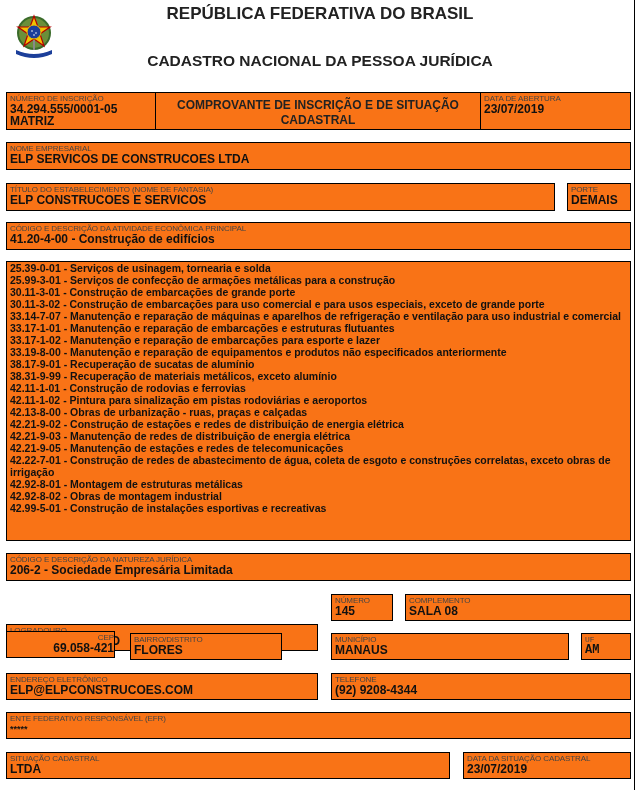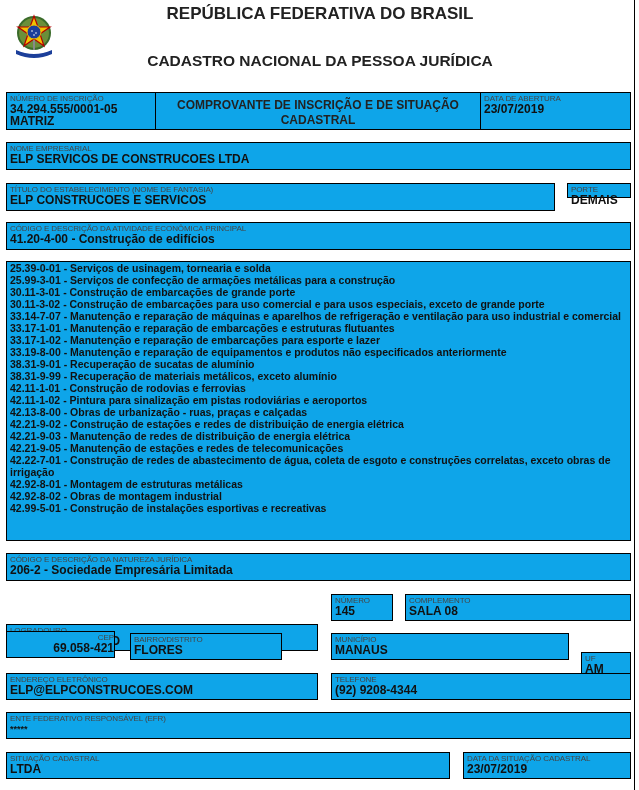--- a/index.html
+++ b/index.html
@@ -1,19 +1,19 @@
 <!DOCTYPE html>
 <html><head>
 <meta charset="utf-8">
 <style>
   html, body { margin:0; padding:0; background:#ffffff; }
   body { width:639px; height:790px; position:relative; overflow:hidden; font-family:"Liberation Sans", sans-serif; color:#111; }
   .frame-right { position:absolute; left:634px; top:0; width:1px; height:790px; background:#000; }
   .abs { position:absolute; }
-  .box { position:absolute; border:1px solid #000; box-sizing:border-box; background:#0ea5e9; }
+  .box { position:absolute; border:1px solid #000; box-sizing:border-box; background:#f97316; }
   .lbl { font-size:8px; color:#444; text-transform:uppercase; line-height:9px; padding:1px 0 0 3px; white-space:nowrap; letter-spacing:-0.1px; }
   .val { font-size:12px; font-weight:bold; line-height:12px; padding:0 0 0 3px; color:#111; white-space:nowrap; }
   .val.small { font-size:9px; }
   .title1 { left:110px; top:4px; width:420px; text-align:center; font-size:17px; font-weight:bold; letter-spacing:0px; color:#222; }
   .title2 { left:110px; top:52px; width:420px; text-align:center; font-size:15.5px; font-weight:bold; color:#222; }
   .comprovante { font-size:12px; font-weight:bold; text-align:center; line-height:15px; padding-top:5px; color:#222; }
   .sec-list { padding:0 0 0 3px; }
   .sec-item { font-size:10.5px; font-weight:bold; line-height:12px; color:#111; }
   .emblem { left:8px; top:10px; width:52px; height:52px; }
 </style>
@@ -53,41 +53,41 @@
 
 <div class="box" style="left:6px;top:142px;width:625px;height:28px;">
   <div class="lbl">NOME EMPRESARIAL</div>
   <div class="val">ELP SERVICOS DE CONSTRUCOES LTDA</div>
 </div>
 
 <div class="box" style="left:6px;top:183px;width:549px;height:28px;">
   <div class="lbl">TÍTULO DO ESTABELECIMENTO (NOME DE FANTASIA)</div>
   <div class="val">ELP CONSTRUCOES E SERVICOS</div>
 </div>
-<div class="box" style="left:567px;top:183px;width:64px;height:15px;">
+<div class="box" style="left:567px;top:183px;width:64px;height:28px;">
   <div class="lbl">PORTE</div>
   <div class="val">DEMAIS</div>
 </div>
 
 <div class="box" style="left:6px;top:222px;width:625px;height:28px;">
   <div class="lbl">CÓDIGO E DESCRIÇÃO DA ATIVIDADE ECONÔMICA PRINCIPAL</div>
   <div class="val">41.20-4-00 - Construção de edifícios</div>
 </div>
 
 <div class="box" style="left:6px;top:261px;width:625px;height:280px;">
   <div class="sec-list">
     <div class="sec-item">25.39-0-01 - Serviços de usinagem, tornearia e solda</div>
     <div class="sec-item">25.99-3-01 - Serviços de confecção de armações metálicas para a construção</div>
     <div class="sec-item">30.11-3-01 - Construção de embarcações de grande porte</div>
     <div class="sec-item">30.11-3-02 - Construção de embarcações para uso comercial e para usos especiais, exceto de grande porte</div>
     <div class="sec-item">33.14-7-07 - Manutenção e reparação de máquinas e aparelhos de refrigeração e ventilação para uso industrial e comercial</div>
     <div class="sec-item">33.17-1-01 - Manutenção e reparação de embarcações e estruturas flutuantes</div>
     <div class="sec-item">33.17-1-02 - Manutenção e reparação de embarcações para esporte e lazer</div>
     <div class="sec-item">33.19-8-00 - Manutenção e reparação de equipamentos e produtos não especificados anteriormente</div>
-    <div class="sec-item">38.31-9-01 - Recuperação de sucatas de alumínio</div>
+    <div class="sec-item">38.17-9-01 - Recuperação de sucatas de alumínio</div>
     <div class="sec-item">38.31-9-99 - Recuperação de materiais metálicos, exceto alumínio</div>
     <div class="sec-item">42.11-1-01 - Construção de rodovias e ferrovias</div>
     <div class="sec-item">42.11-1-02 - Pintura para sinalização em pistas rodoviárias e aeroportos</div>
     <div class="sec-item">42.13-8-00 - Obras de urbanização - ruas, praças e calçadas</div>
     <div class="sec-item">42.21-9-02 - Construção de estações e redes de distribuição de energia elétrica</div>
     <div class="sec-item">42.21-9-03 - Manutenção de redes de distribuição de energia elétrica</div>
     <div class="sec-item">42.21-9-05 - Manutenção de estações e redes de telecomunicações</div>
     <div class="sec-item">42.22-7-01 - Construção de redes de abastecimento de água, coleta de esgoto e construções correlatas, exceto obras de irrigação</div>
     <div class="sec-item">42.92-8-01 - Montagem de estruturas metálicas</div>
     <div class="sec-item">42.92-8-02 - Obras de montagem industrial</div>
@@ -118,21 +118,21 @@
   <div class="val">69.058-421</div>
 </div>
 <div class="box" style="left:130px;top:633px;width:152px;height:27px;">
   <div class="lbl">BAIRRO/DISTRITO</div>
   <div class="val">FLORES</div>
 </div>
 <div class="box" style="left:331px;top:633px;width:238px;height:27px;">
   <div class="lbl">MUNICÍPIO</div>
   <div class="val">MANAUS</div>
 </div>
-<div class="box" style="left:581px;top:652px;width:50px;height:27px;">
+<div class="box" style="left:581px;top:633px;width:50px;height:27px;font-family:Liberation Mono, monospace;">
   <div class="lbl">UF</div>
   <div class="val">AM</div>
 </div>
 
 <div class="box" style="left:6px;top:673px;width:312px;height:27px;">
   <div class="lbl">ENDEREÇO ELETRÔNICO</div>
   <div class="val">ELP@ELPCONSTRUCOES.COM</div>
 </div>
 <div class="box" style="left:331px;top:673px;width:300px;height:27px;">
   <div class="lbl">TELEFONE</div>

